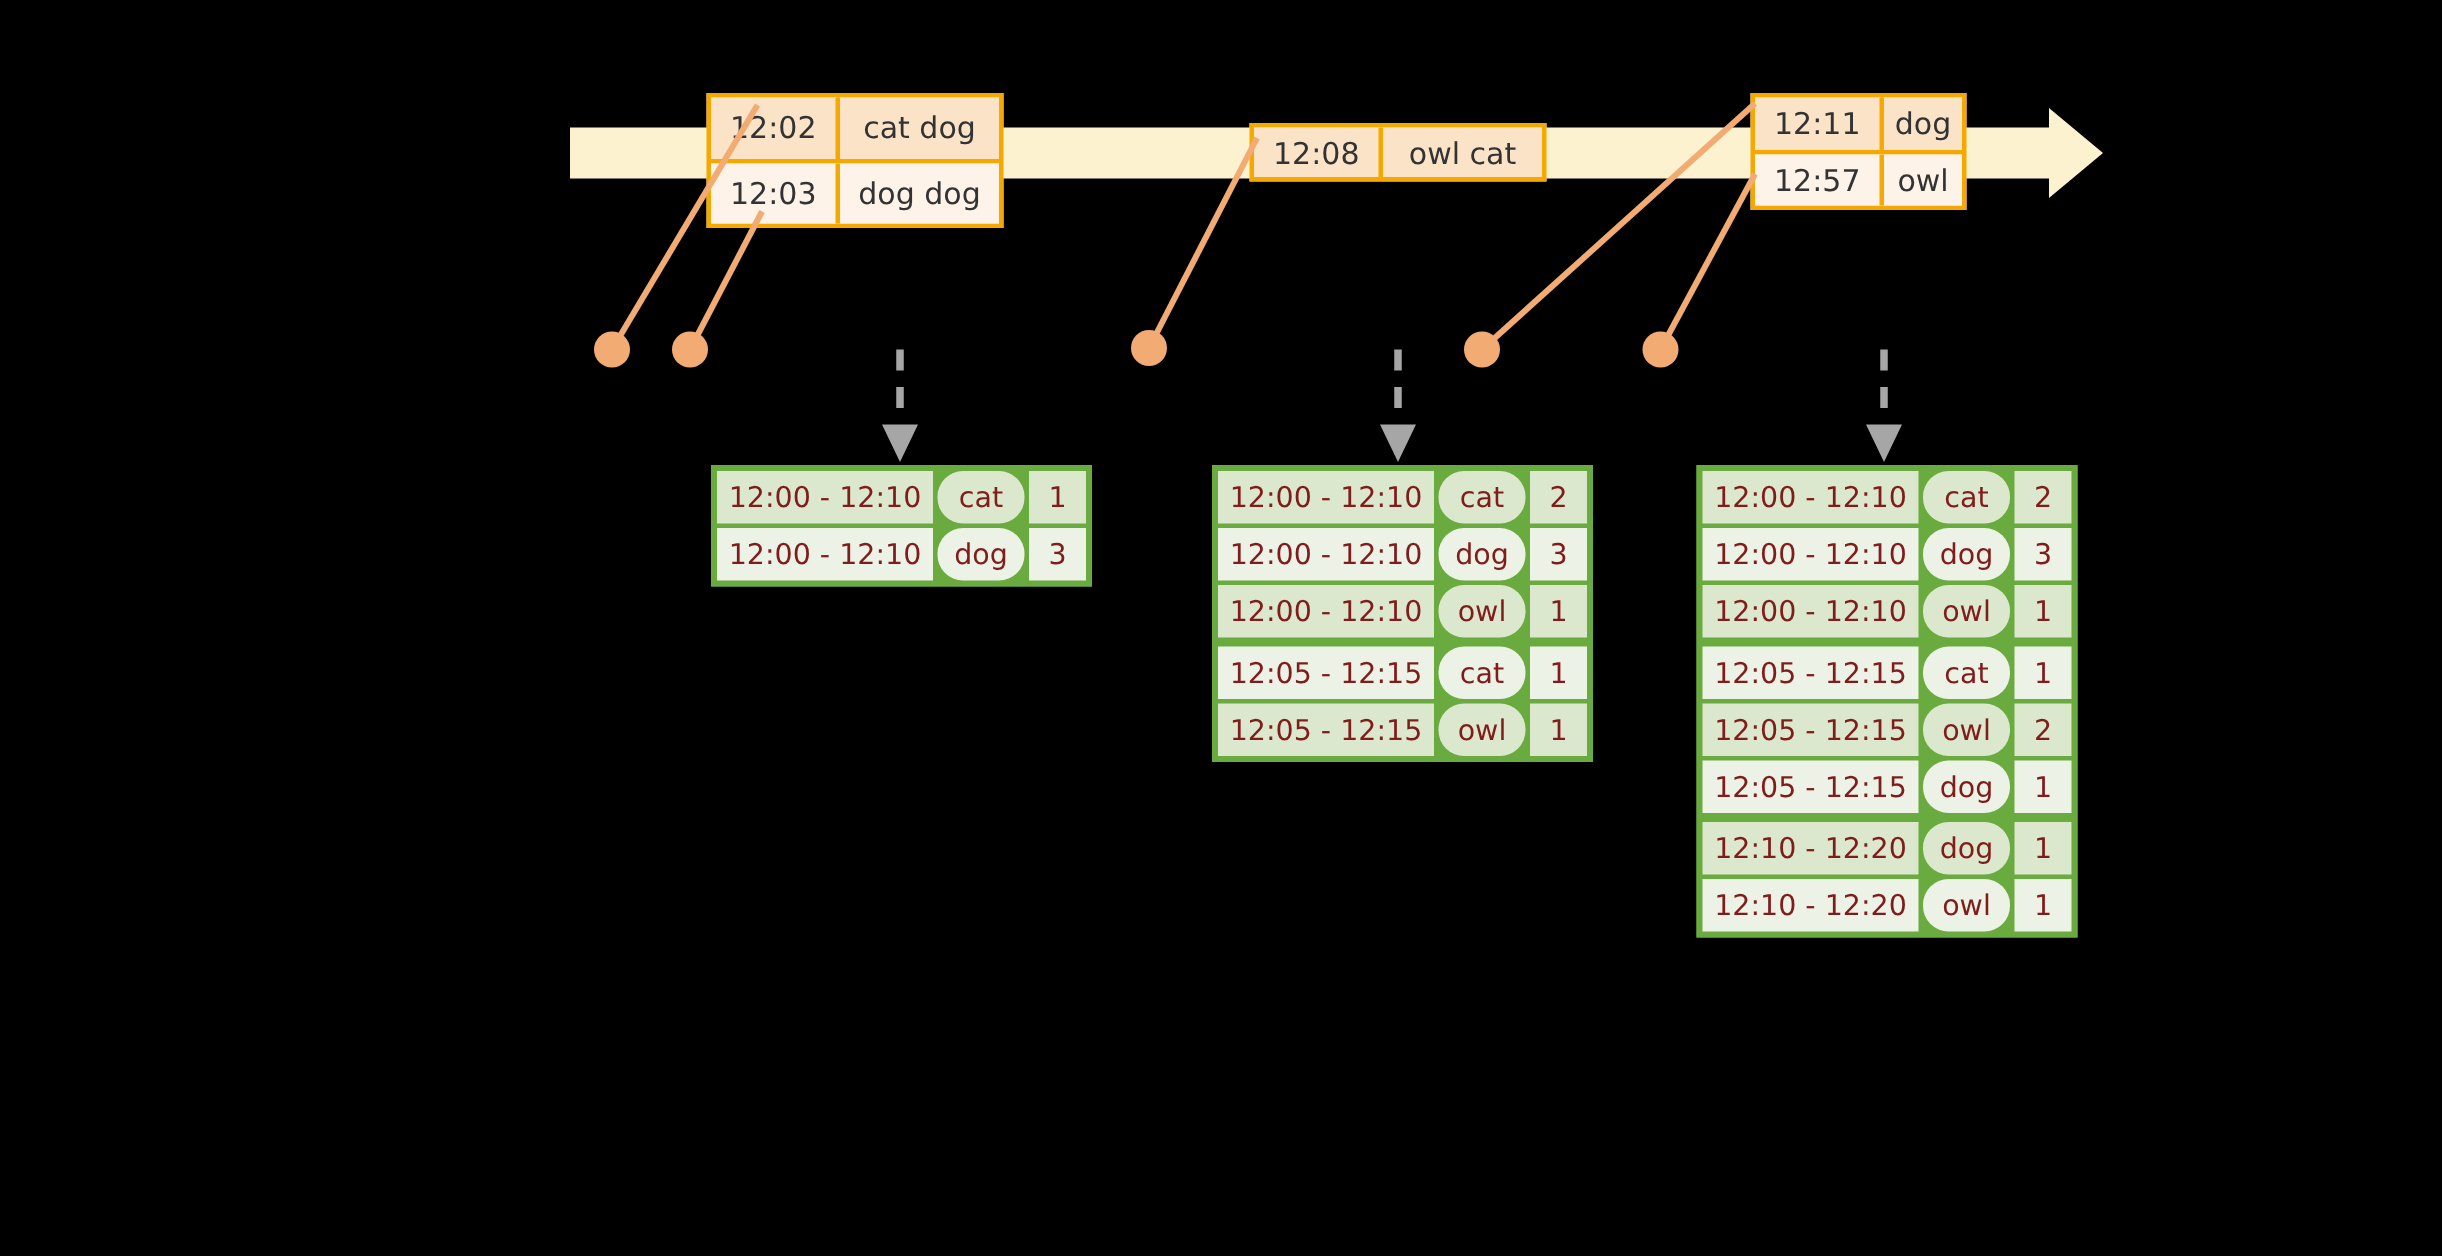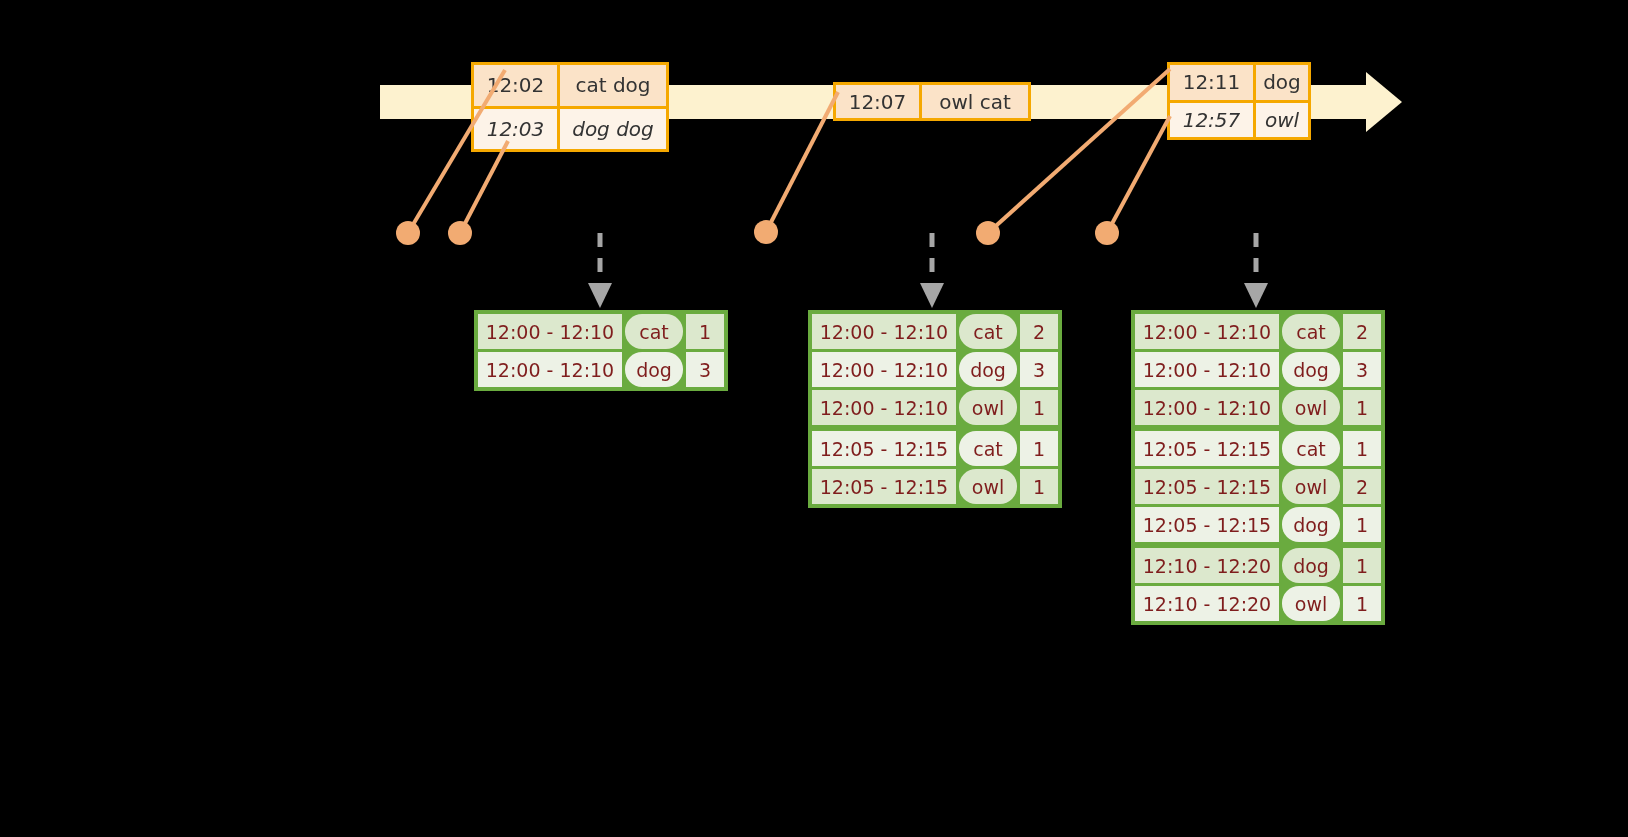--- a/index.html
+++ b/index.html
@@ -51,21 +51,21 @@
     flex-direction: column;
     background: #fdeedb;
   }
   .event-row {
     display: flex;
     flex: 1 1 0;
     min-height: 0;
   }
   .event-row + .event-row { border-top: 3px solid #f5a800; }
   .event-row.shade-a .ev-cell { background: #fbe3c8; }
-  .event-row.shade-b .ev-cell { background: #fdf3e8; font-style: italic; }
+  .event-row.shade-b .ev-cell { background: #fdf3e8; }
   .ev-cell {
     display: flex;
     align-items: center;
     justify-content: center;
     font-size: 20px;
     color: #333333;
     box-sizing: border-box;
     white-space: nowrap;
   }
   .ev-time { width: 86px; border-right: 3px solid #f5a800; }
@@ -125,21 +125,21 @@
       <div class="ev-cell ev-text">cat dog</div>
     </div>
     <div class="event-row shade-b">
       <div class="ev-cell ev-time">12:03</div>
       <div class="ev-cell ev-text">dog dog</div>
     </div>
   </div>
 
   <div class="event-box" style="left:833px; top:82px; width:198px; height:39px;">
     <div class="event-row shade-a">
-      <div class="ev-cell ev-time">12:07</div>
+      <div class="ev-cell ev-time">12:08</div>
       <div class="ev-cell ev-text">owl cat</div>
     </div>
   </div>
 
   <div class="event-box" style="left:1167px; top:62px; width:144px; height:78px;">
     <div class="event-row shade-a">
       <div class="ev-cell ev-time">12:11</div>
       <div class="ev-cell ev-text">dog</div>
     </div>
     <div class="event-row shade-b">

